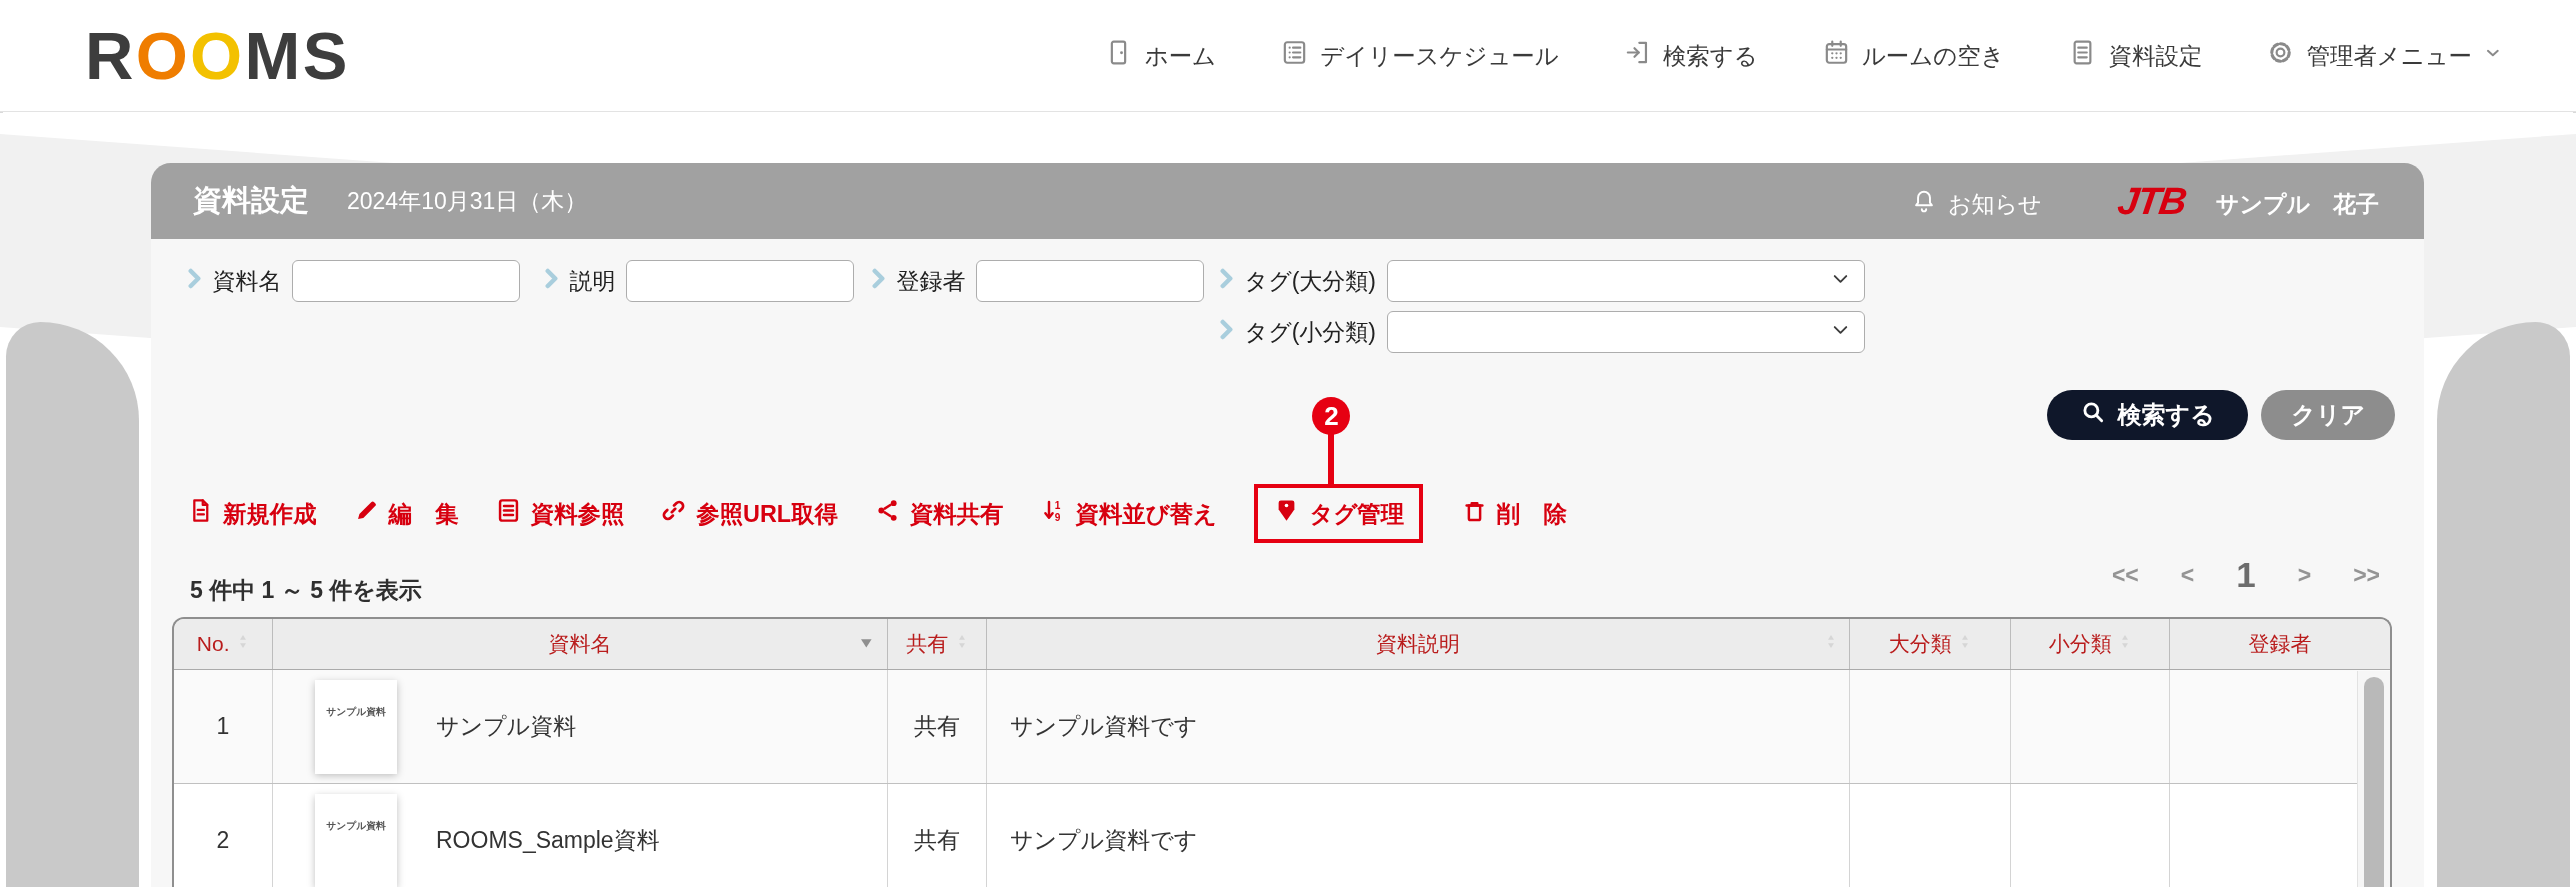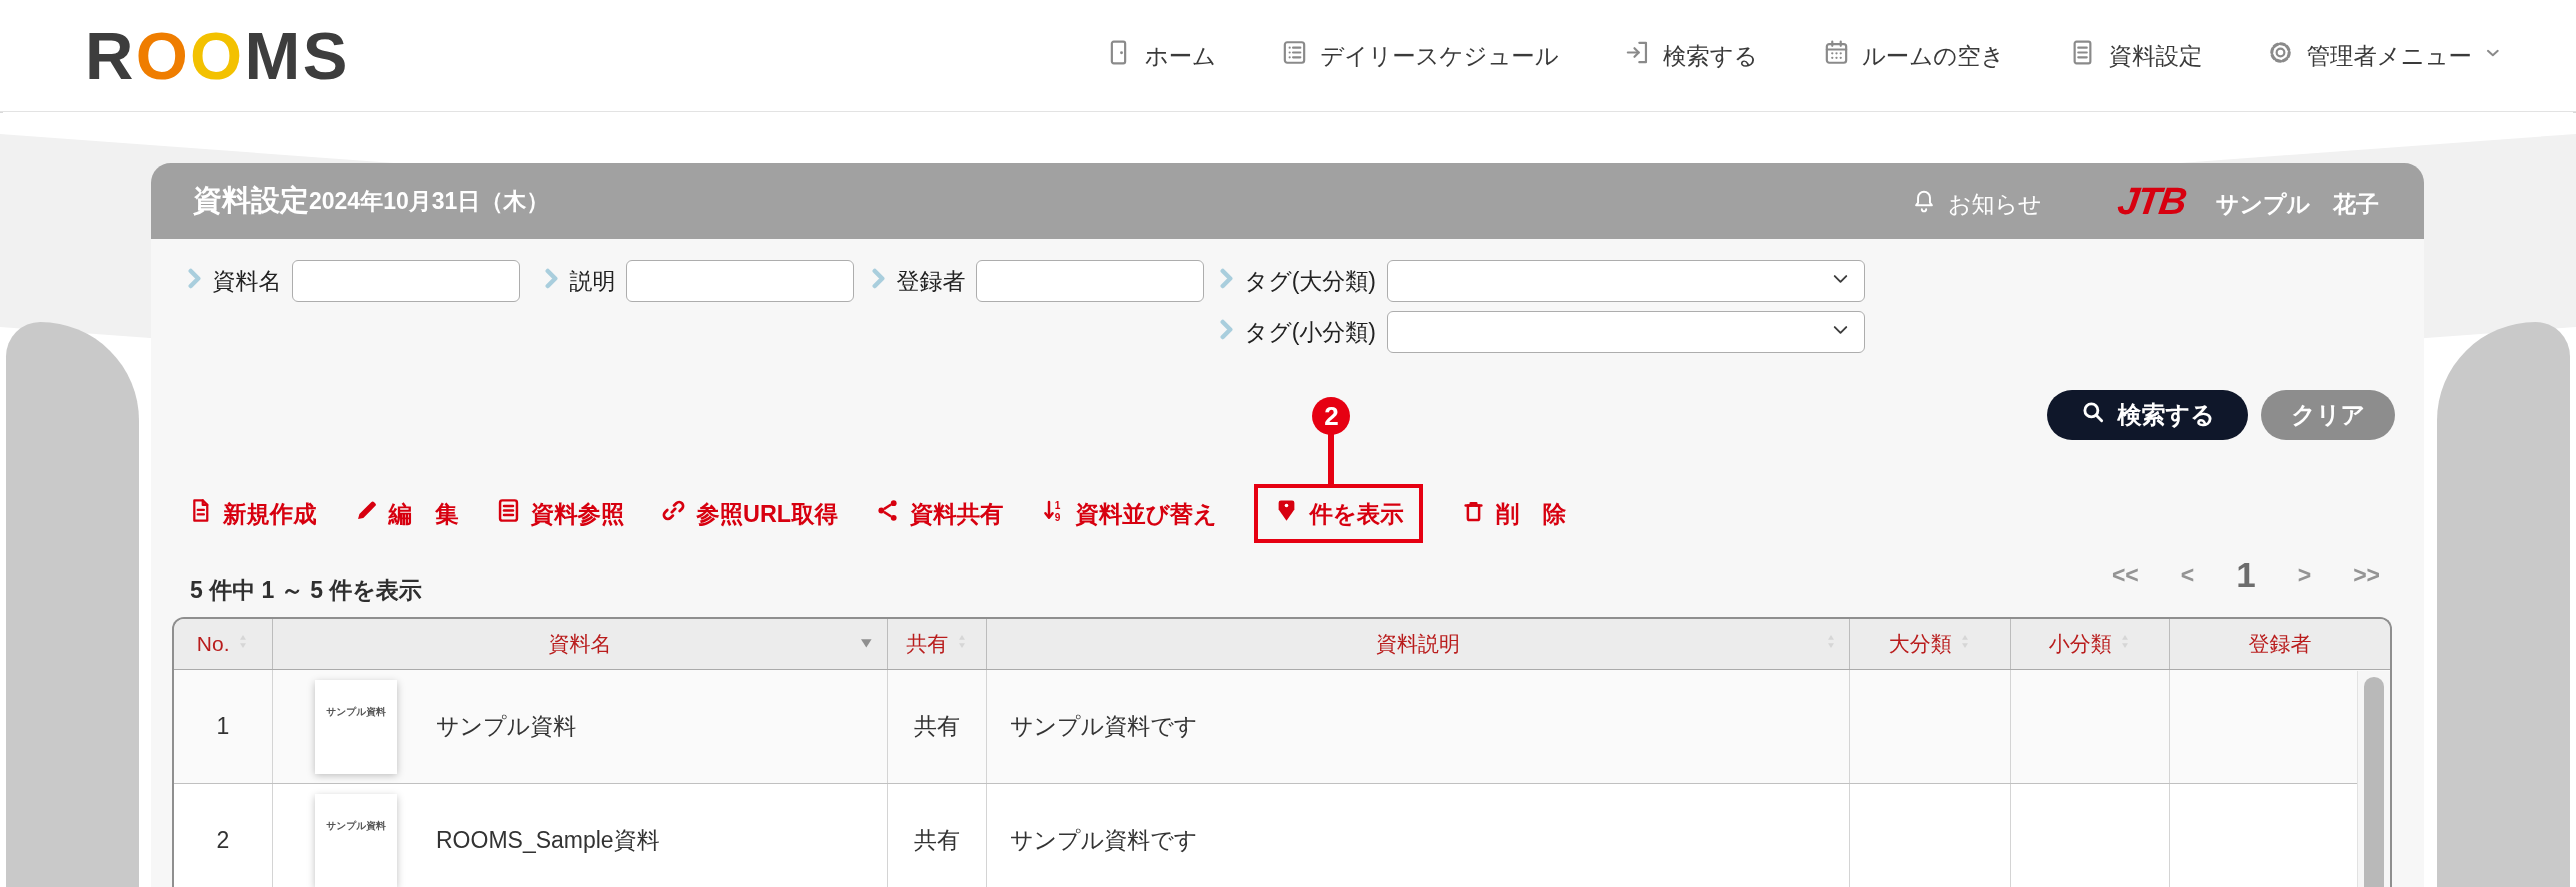--- a/index.html
+++ b/index.html
@@ -27,21 +27,21 @@
   .blob{position:absolute;top:209px;width:133px;height:680px;background:#c9c9c9;z-index:1;}
   .blob-l{left:6px;border-radius:45px 129px 0 0;}
   .blob-r{right:6px;border-radius:129px 45px 0 0;}
 
   
   .panel{position:absolute;left:151px;top:50px;width:2273px;bottom:0;background:#f7f7f7;
          border-radius:19.7px 19.7px 0 0;z-index:2;}
   .panel-header{height:76px;background:#a1a1a1;border-radius:19.7px 19.7px 0 0;display:flex;
                 align-items:center;padding:0 45px 0 42px;box-sizing:border-box;color:#fff;}
   .ph-title{font-size:29px;font-weight:700;}
-  .ph-date{font-size:23px;font-weight:700;}
+  .ph-date{font-size:23px;margin-left:38px;font-weight:400;}
   .ph-right{margin-left:auto;display:flex;align-items:flex-end;gap:31px;font-size:23px;}
   .ph-notice{display:flex;align-items:center;gap:10.6px;cursor:pointer;margin-right:45px;}
   .jtb{font-size:38px;font-weight:900;font-style:italic;color:#d7000f;
        transform:skewX(-8deg);letter-spacing:-1.5px;line-height:1;}
   .ph-user{display:flex;gap:23px;font-weight:600;}
 
   
   .field{position:absolute;display:flex;align-items:center;gap:10.6px;font-size:23px;color:#222;}
   .field .chev{flex:0 0 auto;display:inline-block;margin-top:1.5px;}
   .inp{width:228px;height:42px;border:1.5px solid #adadad;border-radius:6px;background:#fff;
@@ -341,21 +341,21 @@
           <span>資料並び替え</span>
         </div>
         <div class="tool-highlight">
           <div class="badge">2</div>
           <div class="badge-line"></div>
           <div class="tool-item">
             <span><svg width="27" height="27" viewBox="0 0 24 24">
                   <path d="M7 3h10a2 2 0 0 1 2 2v6.2L12 21 5 11.2V5a2 2 0 0 1 2-2z" fill="#d7000f"></path>
                   <circle cx="12" cy="7.6" r="1.6" fill="#fff"></circle>
                 </svg></span>
-            <span>件を表示</span>
+            <span>タグ管理</span>
           </div>
         </div>
         <div class="tool-item">
           <span><svg width="27" height="27" viewBox="0 0 24 24" fill="none" stroke="#d7000f" stroke-width="2.2" stroke-linecap="round" stroke-linejoin="round">
                 <path d="M7 7.5h10V19a1.5 1.5 0 0 1-1.5 1.5h-7A1.5 1.5 0 0 1 7 19z"></path>
                 <line x1="5" y1="7.5" x2="19" y2="7.5"></line>
                 <path d="M9.5 7.5v-2h5v2"></path>
               </svg></span>
           <span>削　除</span>
         </div>

